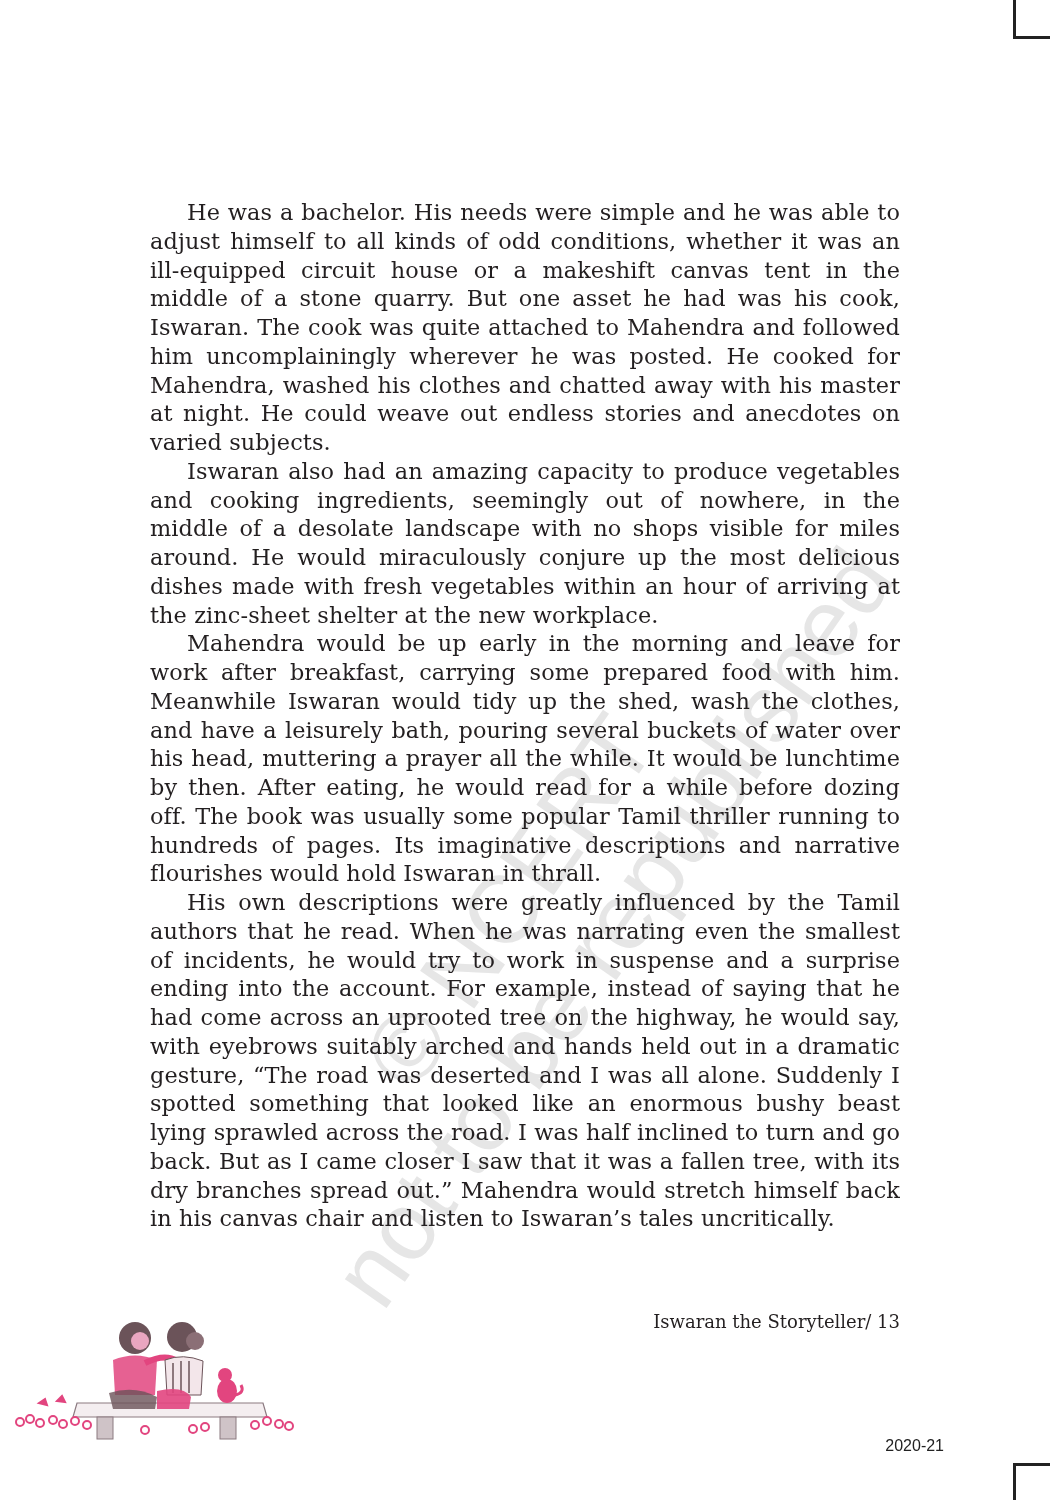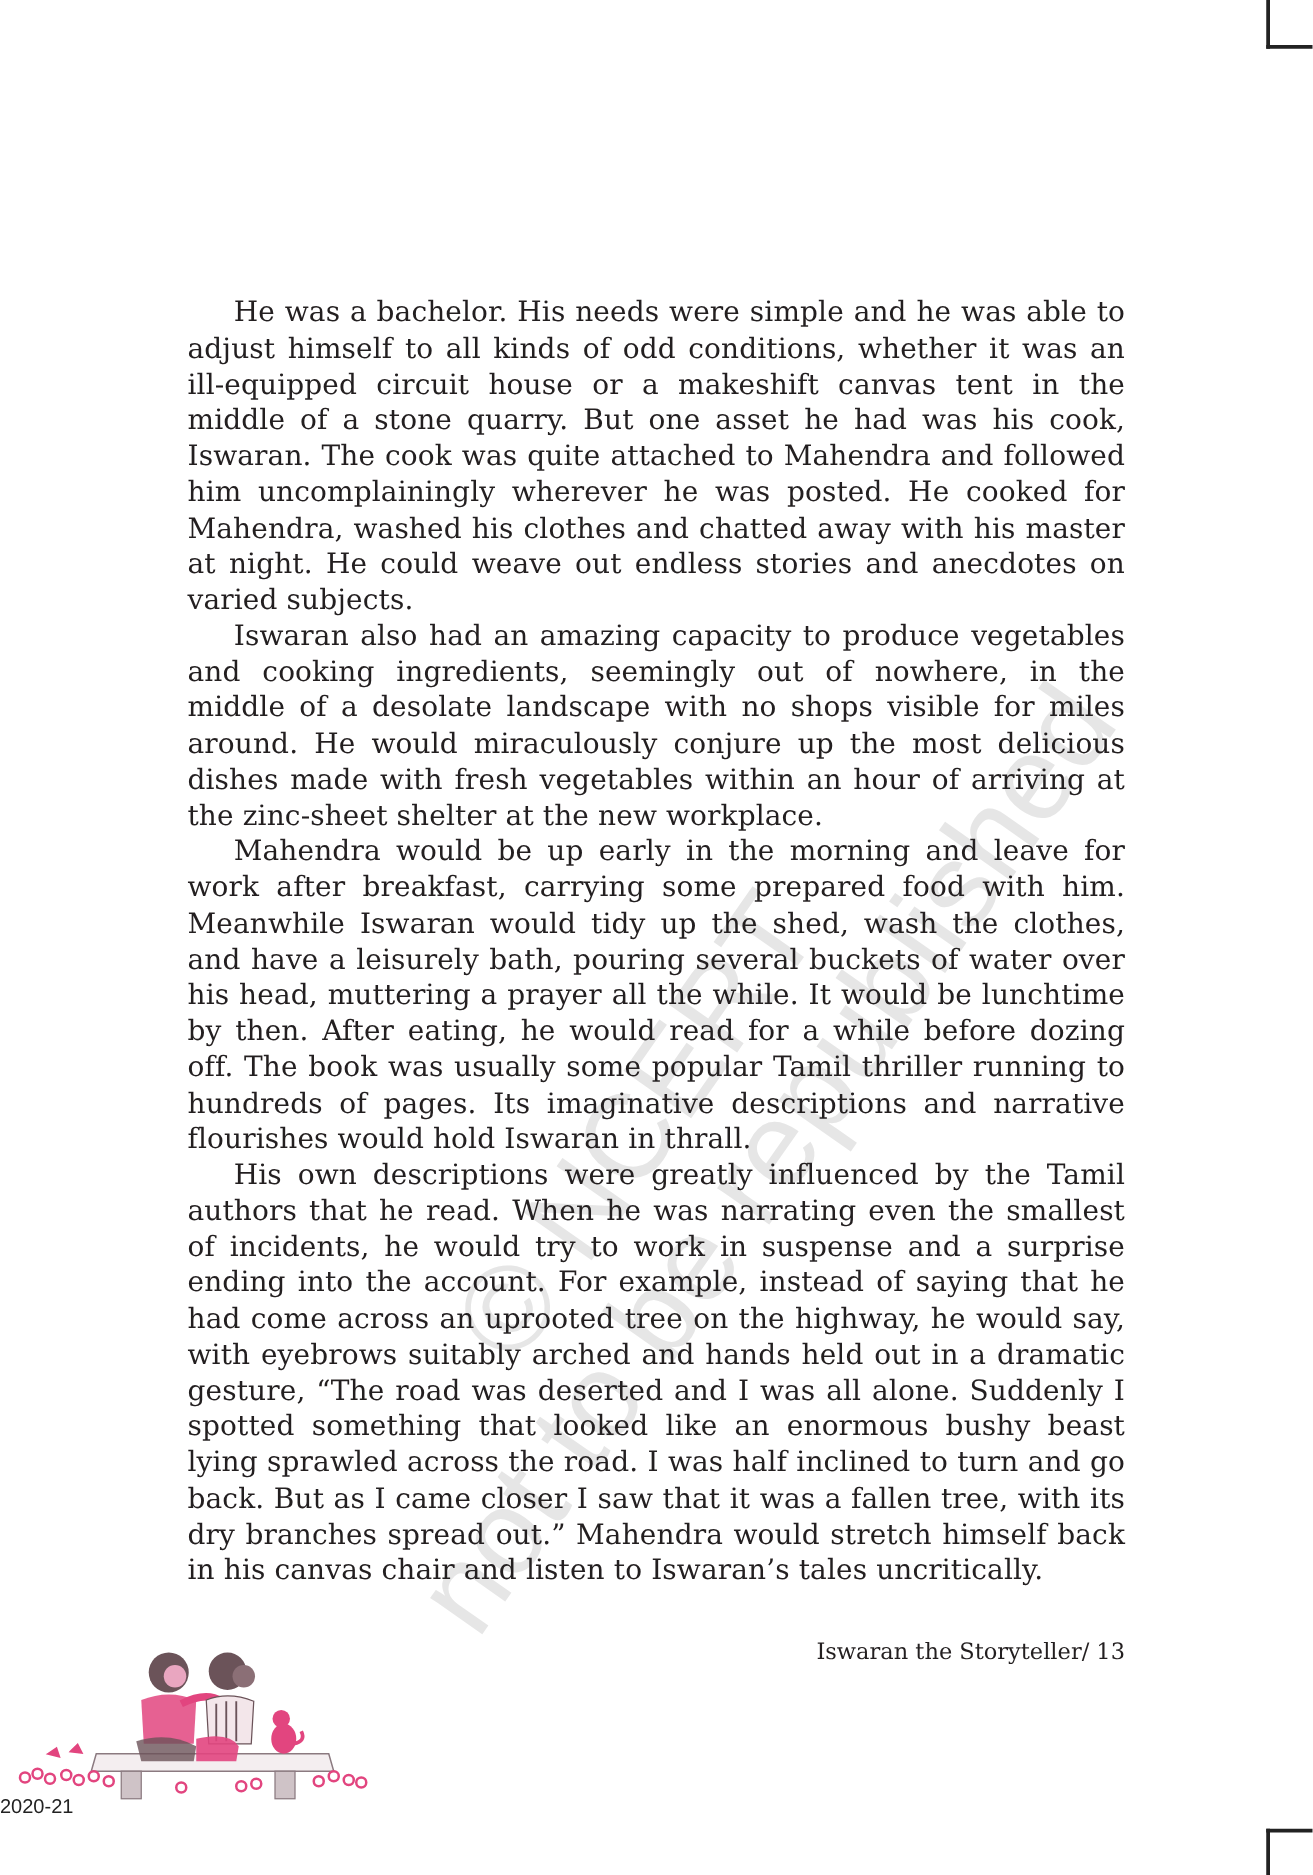--- a/index.html
+++ b/index.html
@@ -57,40 +57,39 @@
     .body-text {
       position: absolute;
       left: 150px;
       top: 198px;
       width: 750px;
       font-size: 22.4px;
       line-height: 28.75px;
       text-align: justify;
       z-index: 1;
       letter-spacing: 0.1px;
-      margin-top: 38px;
     }
     .body-text p {
       margin: 0;
       text-indent: 37px;
     }
     .running-footer {
       position: absolute;
       right: 150px;
       top: 1308px;
       font-size: 18px;
       line-height: 28px;
       white-space: nowrap;
     }
     .year-label {
       position: absolute;
       left: 0;
       width: 944px;
       top: 1437px;
-      text-align: left;
+      text-align: right;
       font-family: "Liberation Sans", "DejaVu Sans", sans-serif;
       font-size: 16px;
       color: #222;
     }
     .illustration {
       position: absolute;
       left: 5px;
       top: 1305px;
       width: 295px;
       height: 140px;

